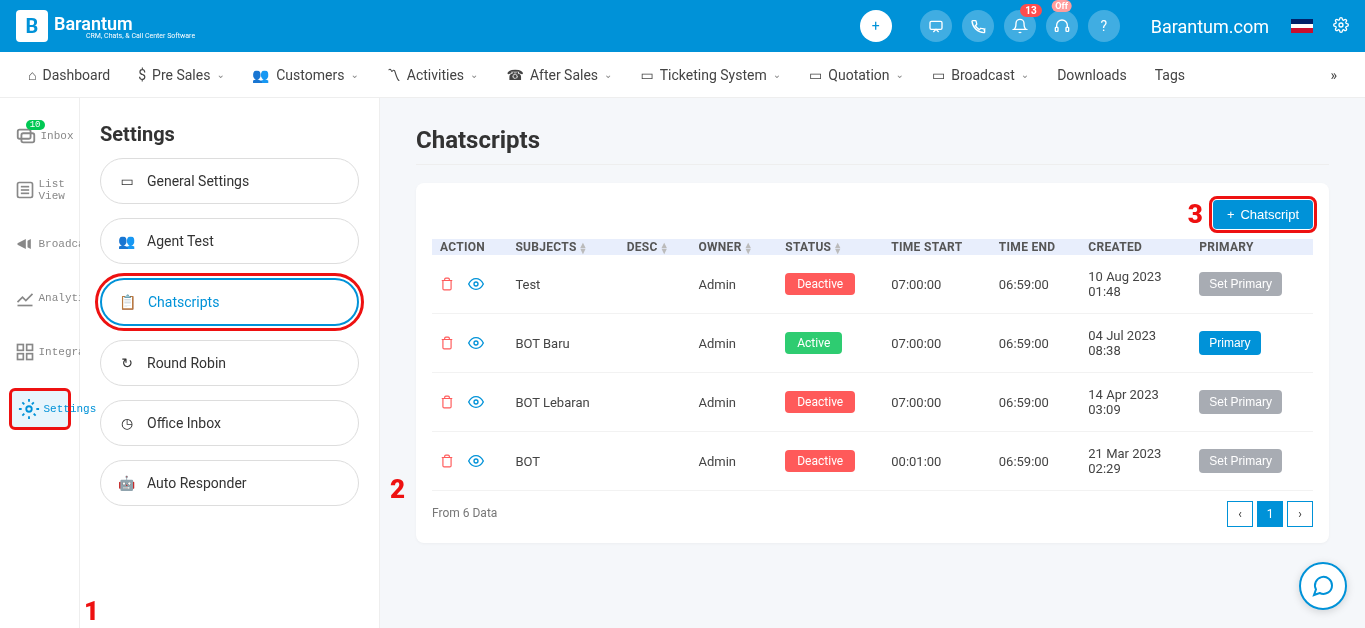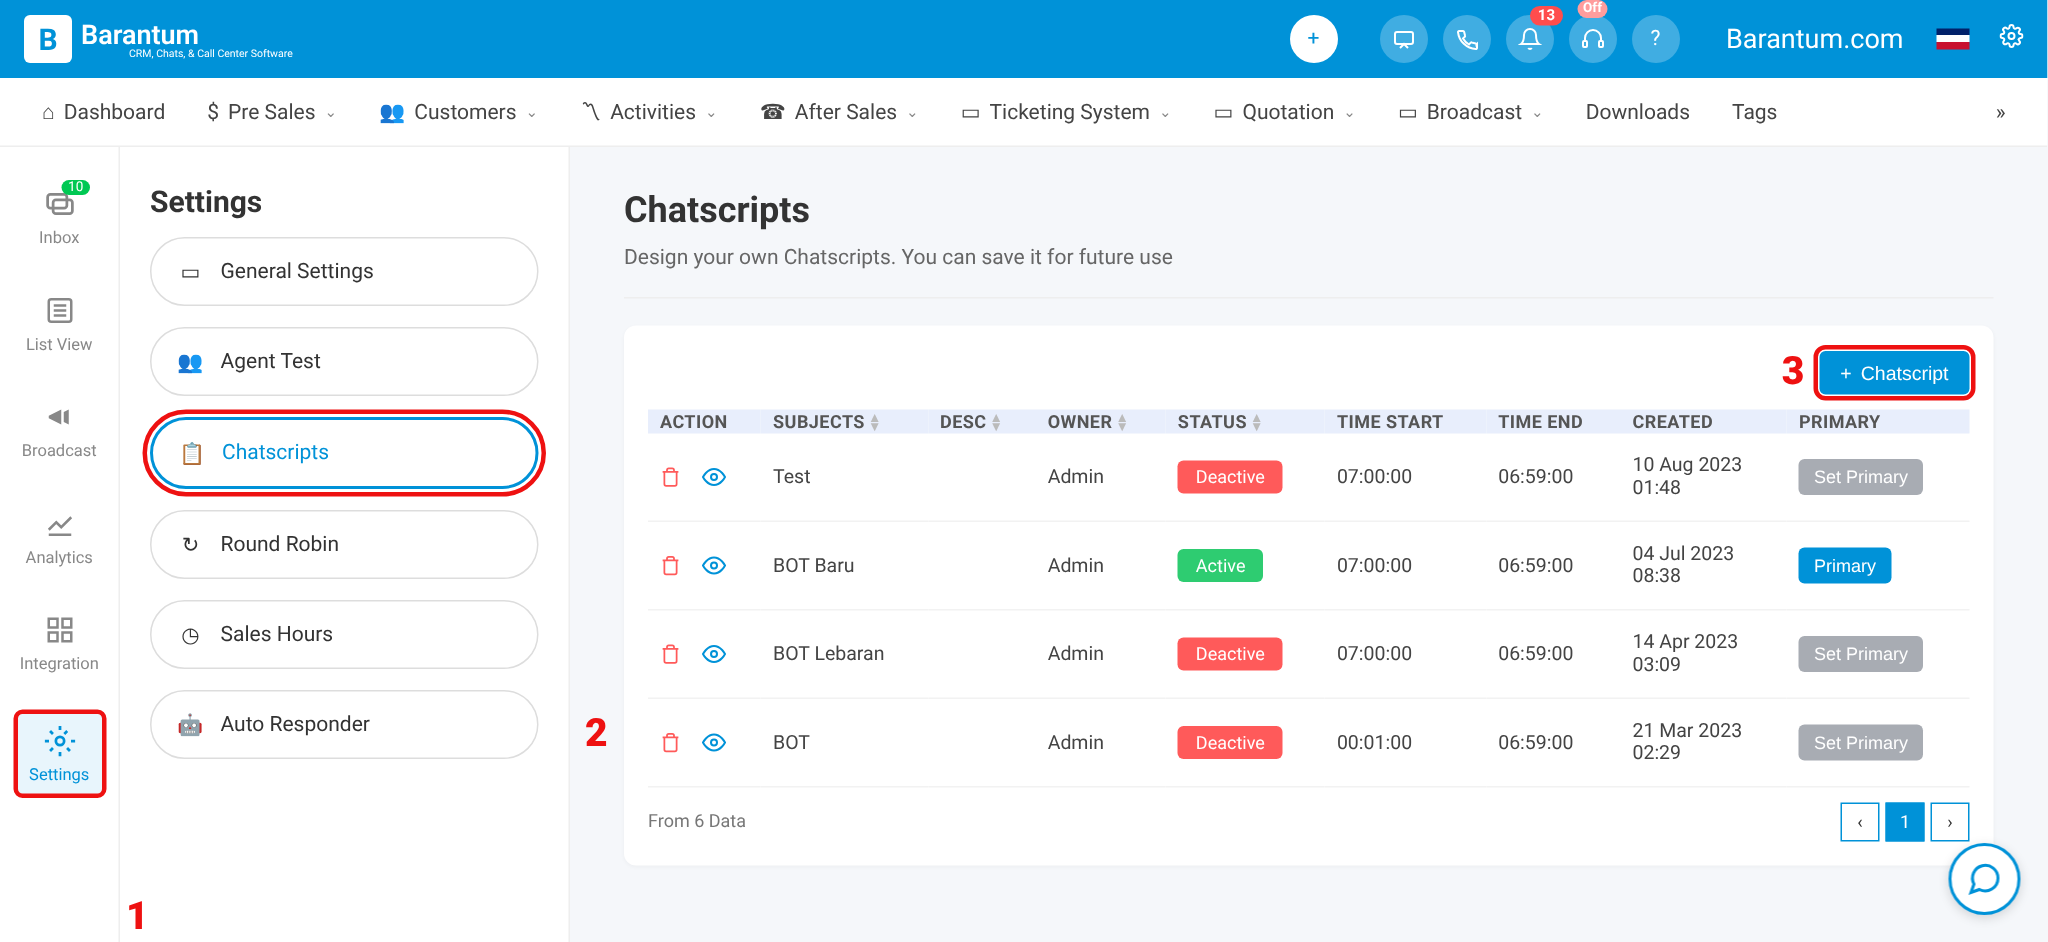--- a/index.html
+++ b/index.html
@@ -21,21 +21,21 @@
   .brand-link { color: white; font-size: 18px; margin-left: 21px; }
   .flag { width: 22px; height: 14px; background: linear-gradient(#012169 0 33%, white 33% 66%, #c8102e 66%); margin-left: 12px; }
   
   .nav-bar { background: white; height: 46px; display: flex; align-items: center; padding: 0 28px; gap: 28px; border-bottom: 1px solid #eee; font-size: 14px; color: #444; overflow: hidden; }
   .nav-item { display: flex; align-items: center; gap: 6px; cursor: pointer; white-space: nowrap; }
   .caret { font-size: 10px; color: #888; }
   
   .layout { display: flex; height: calc(628px - 52px - 46px); }
   
   .rail { width: 80px; background: white; border-right: 1px solid #eee; display: flex; flex-direction: column; align-items: center; padding-top: 20px; gap: 18px; }
-  .rail-item { display: flex; flex-direction: column; align-items: center; gap: 4px; color: #888; font-size: 11px; cursor: pointer; padding: 6px; width: 62px; text-align: center; }
+  .rail-item { display: flex; flex-direction: row; align-items: center; gap: 4px; color: #888; font-size: 11px; cursor: pointer; padding: 6px; width: 62px; text-align: center; font-family: Liberation Mono, monospace; }
   .rail-item.active { color: #0092d8; background: #e8f5fc; border-radius: 6px; }
   .rail-item .ri-icon { width: 24px; height: 24px; position: relative; display:flex;align-items:center;justify-content:center; }
   .rail-badge { position: absolute; top: -4px; right: -8px; background: #00c853; color: white; border-radius: 8px; font-size: 9px; padding: 0 4px; }
   .rail-highlight { border: 3px solid #e11; }
   
   .side-panel { width: 300px; background: white; border-right: 1px solid #eee; padding: 24px 20px; overflow-y: auto; }
   .side-title { font-size: 20px; font-weight: 700; color: #333; margin-bottom: 12px; }
   .side-desc { font-size: 14px; color: #666; line-height: 1.4; margin-bottom: 24px; }
   .pill { border: 1px solid #ddd; border-radius: 26px; padding: 14px 18px; display: flex; align-items: center; gap: 12px; margin-bottom: 14px; cursor: pointer; font-size: 14px; color: #333; position: relative; }
   .pill.active { border: 2px solid #0092d8; color: #0092d8; }
@@ -262,33 +262,32 @@
     <div class="pill active pill-highlight">
         <span class="p-icon">📋</span>
         <span>Chatscripts</span>
       </div>
     <div class="pill">
         <span class="p-icon">↻</span>
         <span>Round Robin</span>
       </div>
     <div class="pill">
         <span class="p-icon">◷</span>
-        <span>Sales Hours</span>
+        <span>Office Inbox</span>
       </div>
     <div class="pill">
         <span class="p-icon">🤖</span>
         <span>Auto Responder</span>
       </div>
   </div>
 
   <span class="annot" style="left:390px; top:474px;">2</span>
 
   <div class="main">
     <div class="page-title">Chatscripts</div>
-    <div class="page-sub">Design your own Chatscripts. You can save it for future use</div>
     <hr>
 
     <div class="card">
       <div class="card-top">
         <span class="annot" style="position:static">3</span>
         <button class="btn-primary btn-highlight">
           <span>+</span>
           <span>Chatscript</span>
         </button>
       </div>

